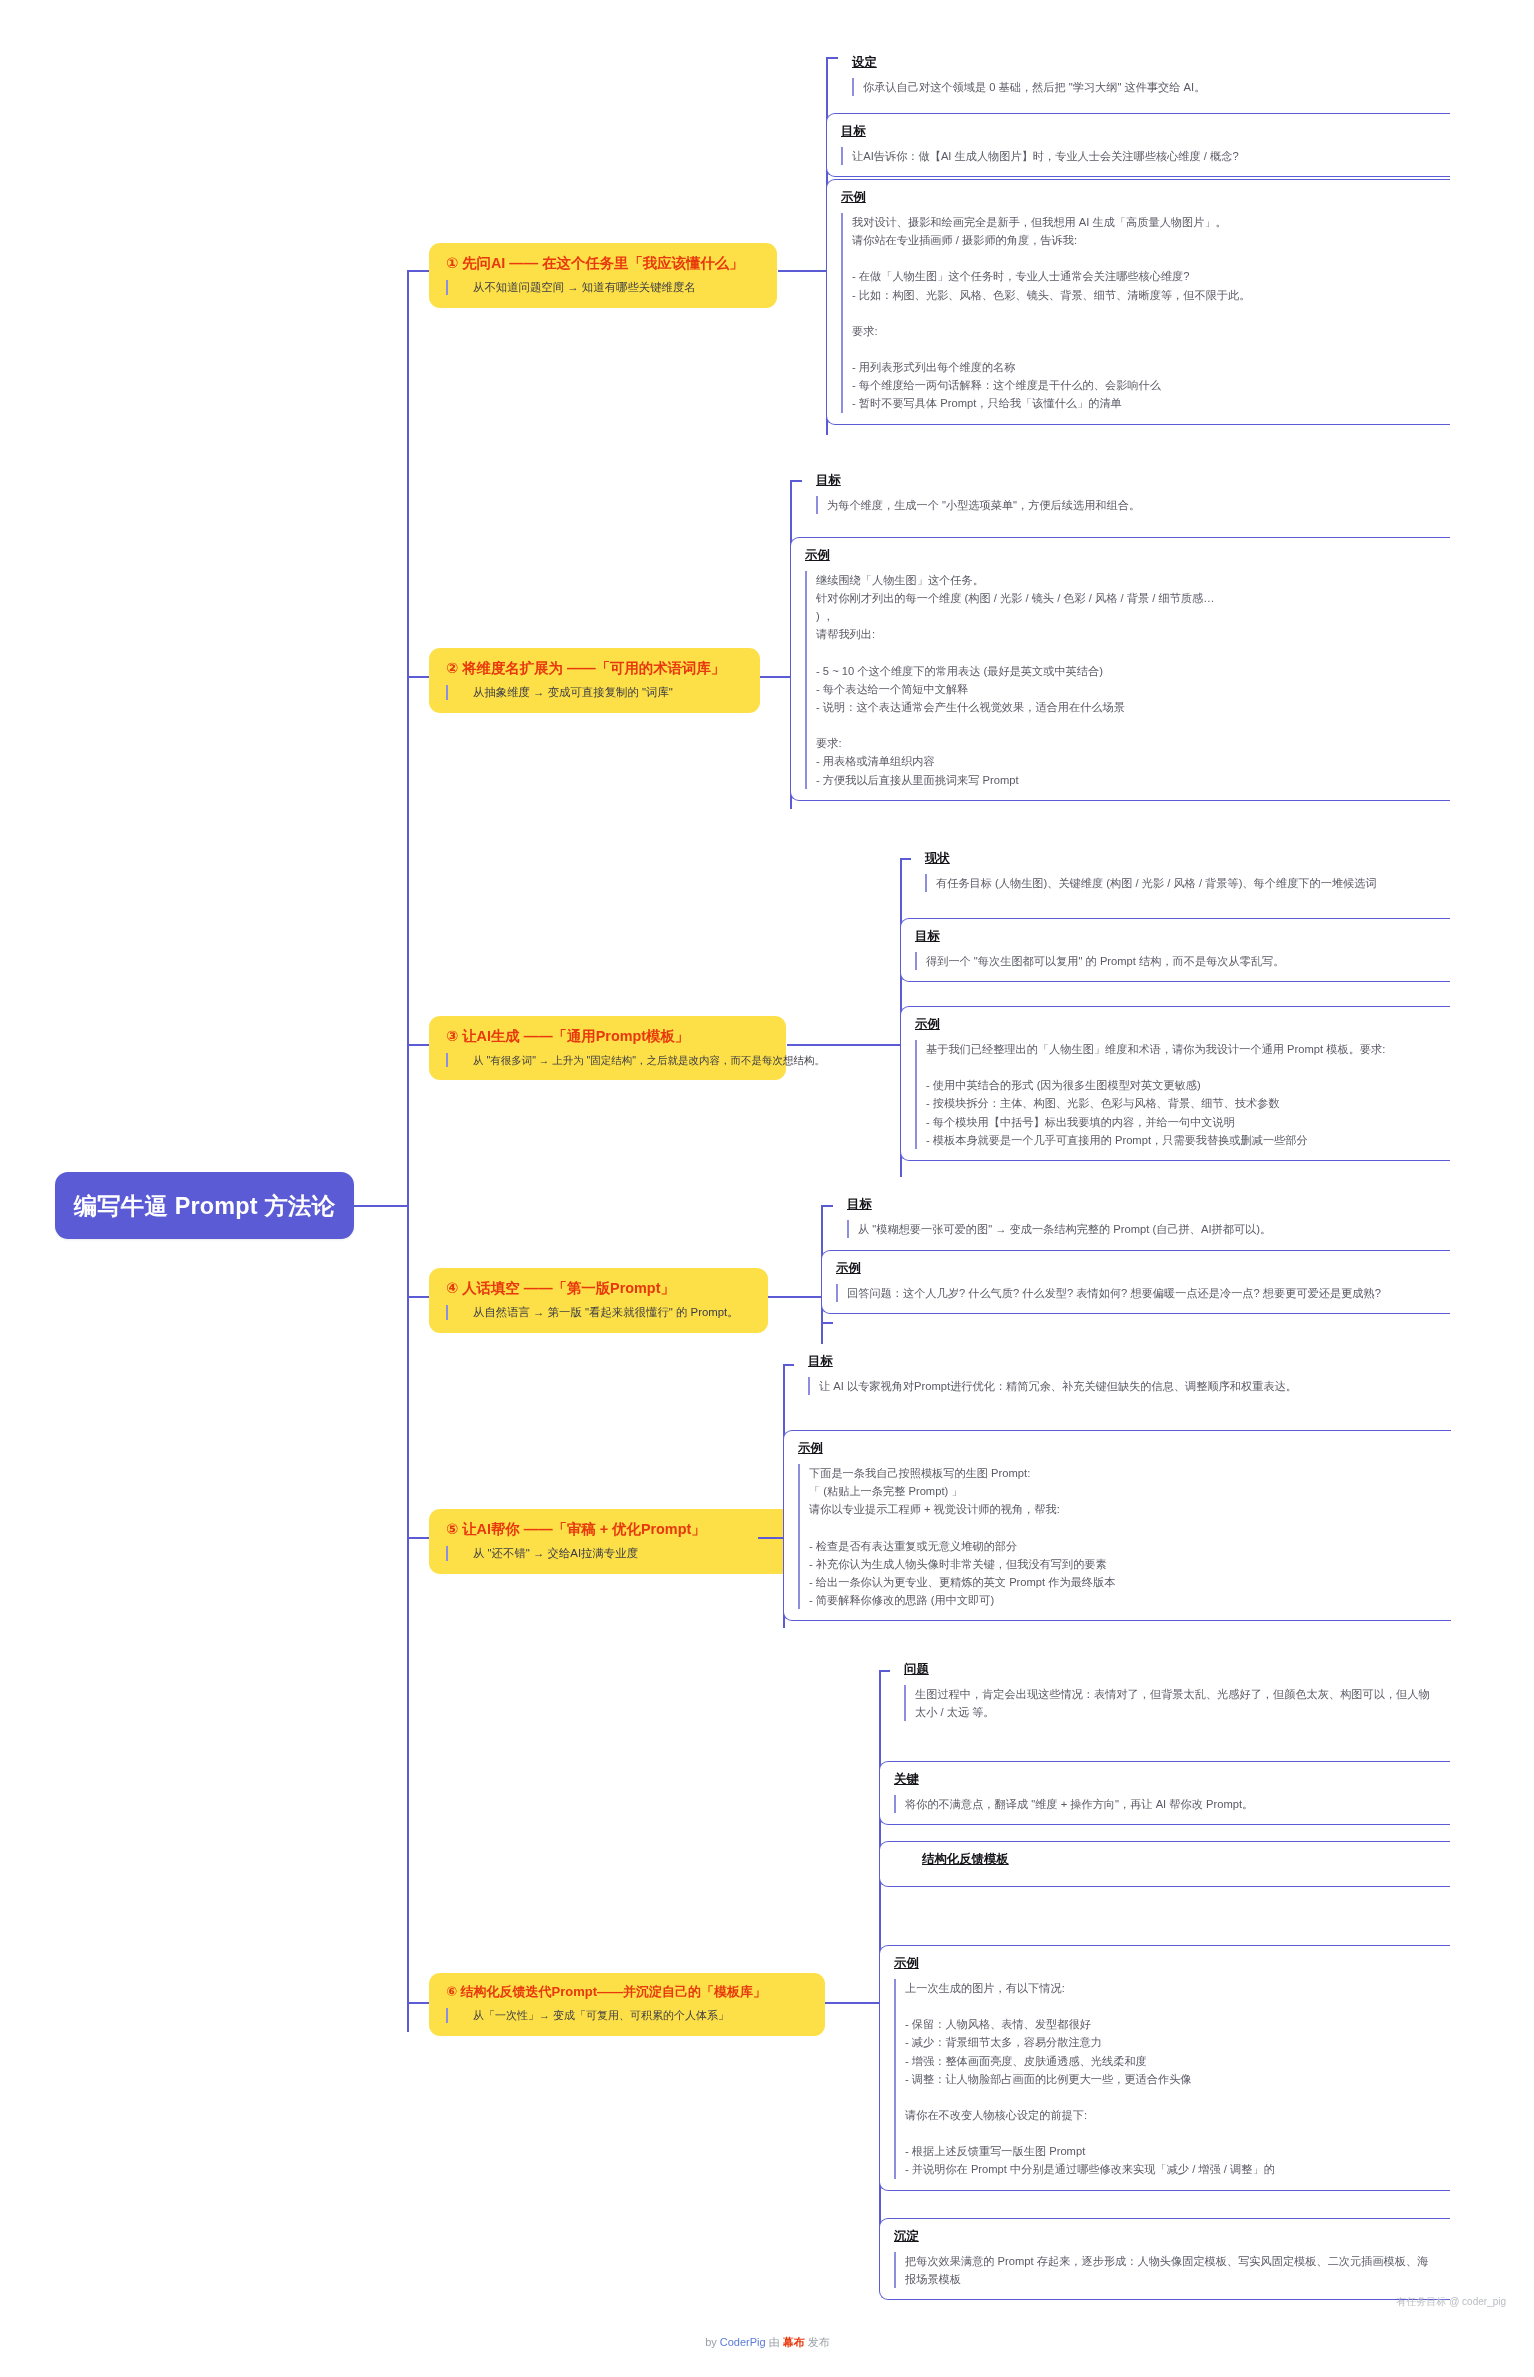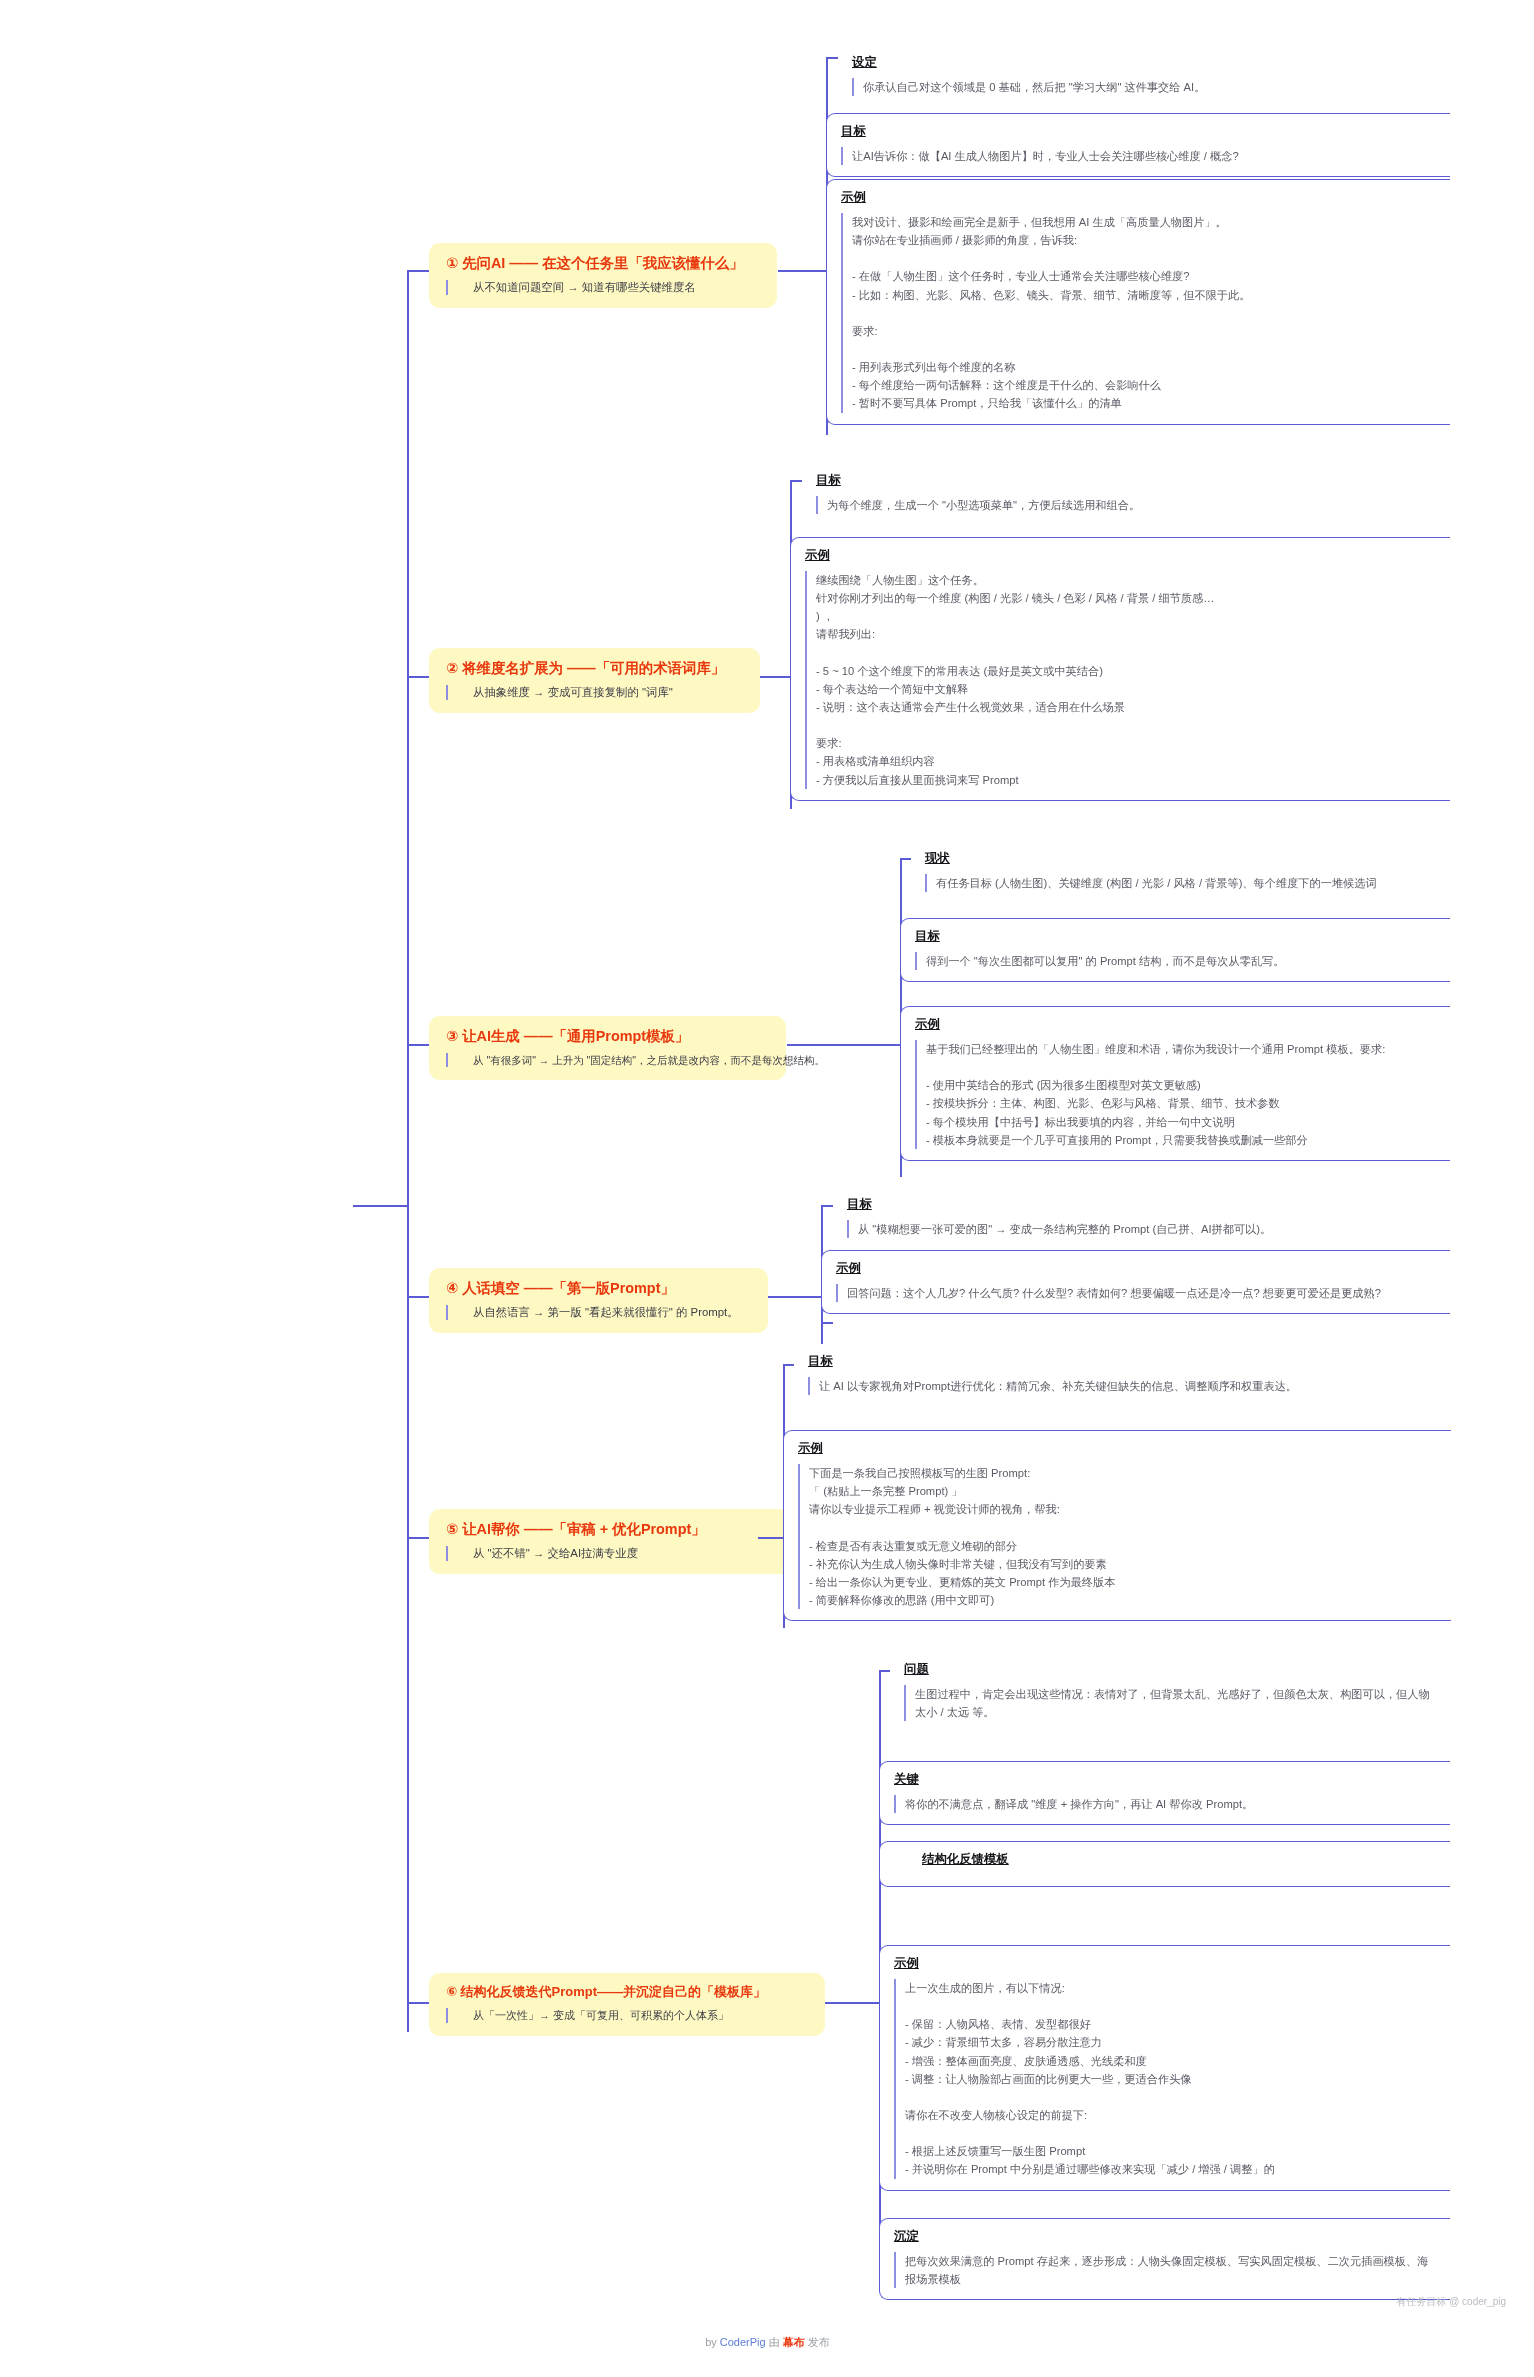--- a/index.html
+++ b/index.html
@@ -23,21 +23,21 @@
     display:flex; align-items:center; justify-content:center;
     color:#ffffff;
     font-size:23.4px; font-weight:700;
     letter-spacing:0.2px;
     box-shadow:0 1px 2px rgba(0,0,0,.08);
   }
 
   
   .branch-box {
     position:absolute;
-    background:#fef9c3;
+    background:#fde047;
     border-radius:11px;
     padding:11px 17px 13px 17px;
   }
   .branch-title {
     color:#e8380d;
     font-weight:700;
     font-size:14.4px;
     line-height:1.3;
     white-space:nowrap;
   }
@@ -94,20 +94,21 @@
   #watermark {
     position:absolute; right:29px; top:2295px;
     font-size:10px; color:#b9bcc2;
   }
 </style>
 </head>
 <body>
 
 <div class="canvas">
 
+  <div id="root-node">编写牛逼 Prompt 方法论</div>
 
   <div class="hline" style="left:353px; top:1205px; width:55px;"></div>
   <div class="vline" style="left:407px; top:270px; height:1762px;"></div>
 
   <div class="hline" style="left:407px; top:270px; width:22.4px;"></div>
   <div class="hline" style="left:407px; top:676px; width:22.4px;"></div>
   <div class="hline" style="left:407px; top:1044px; width:22.4px;"></div>
   <div class="hline" style="left:407px; top:1296px; width:22.4px;"></div>
   <div class="hline" style="left:407px; top:1537px; width:22.4px;"></div>
   <div class="hline" style="left:407px; top:2002px; width:22.4px;"></div>

